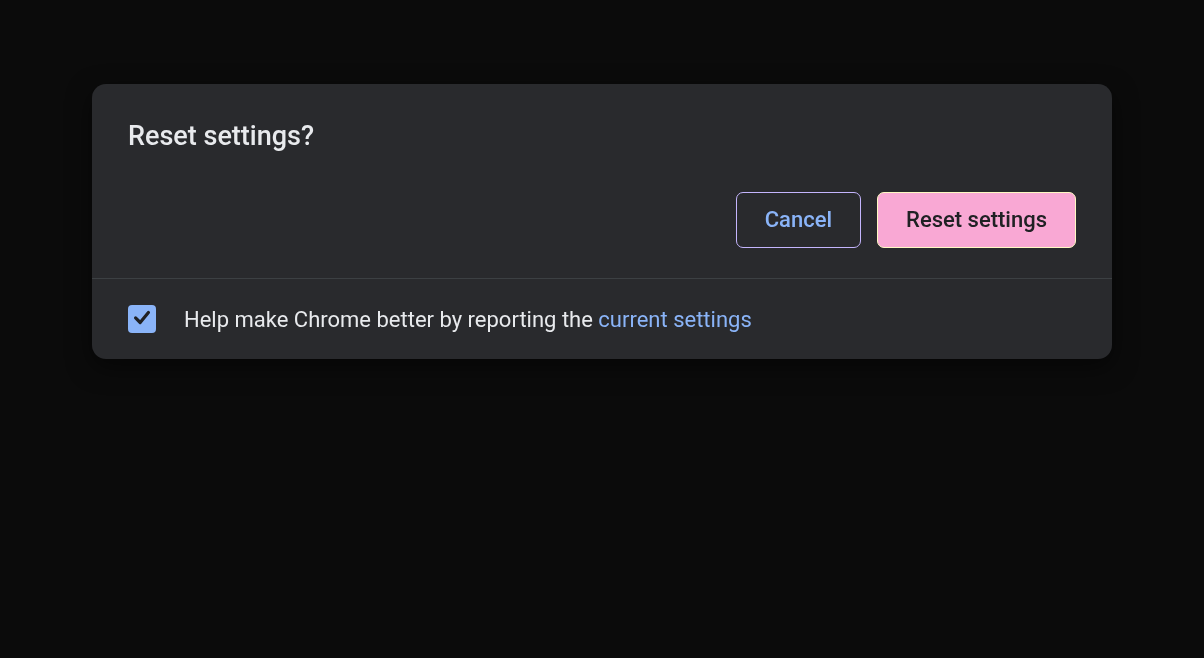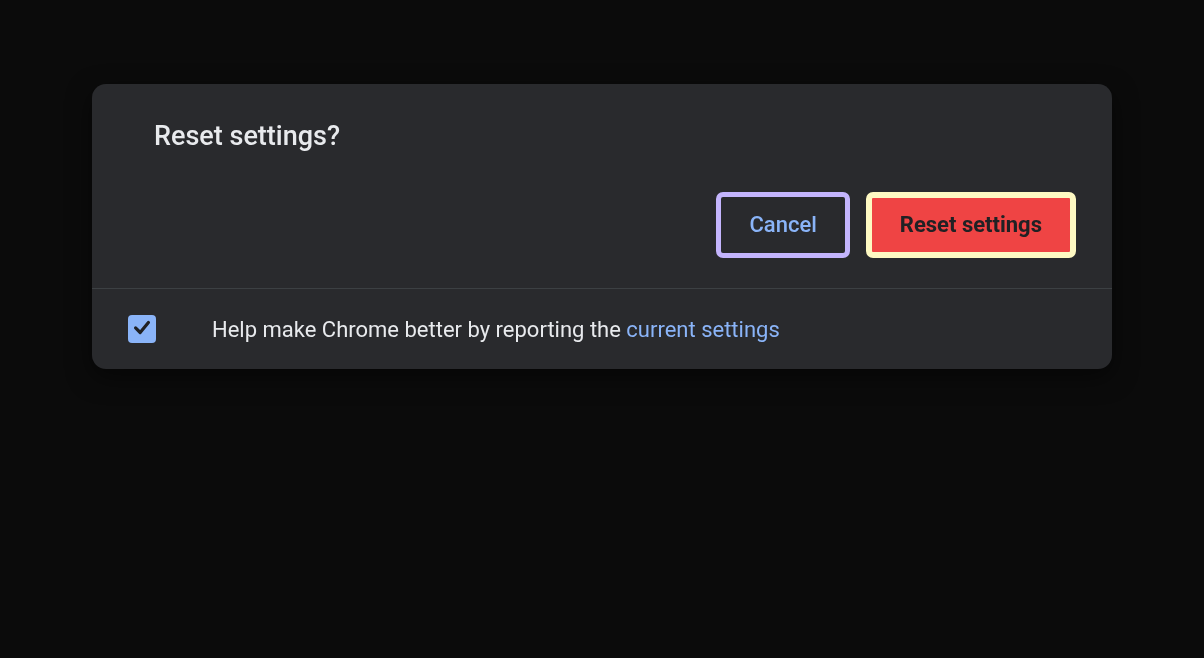--- a/index.html
+++ b/index.html
@@ -20,21 +20,20 @@
     }
     .dialog {
       width: 1020px;
       background: #292a2d;
       border-radius: 14px;
       box-shadow: 0 8px 24px rgba(0,0,0,0.5);
       overflow: hidden;
     }
     .dialog-body {
       padding: 36px 36px 30px 36px;
-      margin-left: 26px;
     }
     .dialog-title {
       font-size: 27px;
       font-weight: 500;
       color: #e8eaed;
       margin-bottom: 26px;
     }
     .dialog-text {
       font-size: 22px;
       line-height: 1.5;
@@ -55,35 +54,34 @@
       font-size: 22px;
       font-weight: 500;
       padding: 14px 28px;
       border-radius: 7px;
       cursor: pointer;
       font-family: inherit;
       line-height: 1.2;
     }
     .btn-cancel {
       background: transparent;
-      border: 5px solid #c4b5fd;
+      border: 1px solid #c4b5fd;
       color: #8ab4f8;
     }
     .btn-primary {
-      background: #ef4444;
-      border: 6px solid #fef9c3;
+      background: #f9a8d4;
+      border: 1px solid #fef9c3;
       color: #202124;
-      font-weight: bold;
     }
     .dialog-footer {
       border-top: 1px solid #3c4043;
       padding: 26px 36px;
       display: flex;
       align-items: center;
-      gap: 56px;
+      gap: 28px;
     }
     .checkbox {
       width: 28px;
       height: 28px;
       border-radius: 4px;
       background: #8ab4f8;
       display: flex;
       align-items: center;
       justify-content: center;
       flex-shrink: 0;

